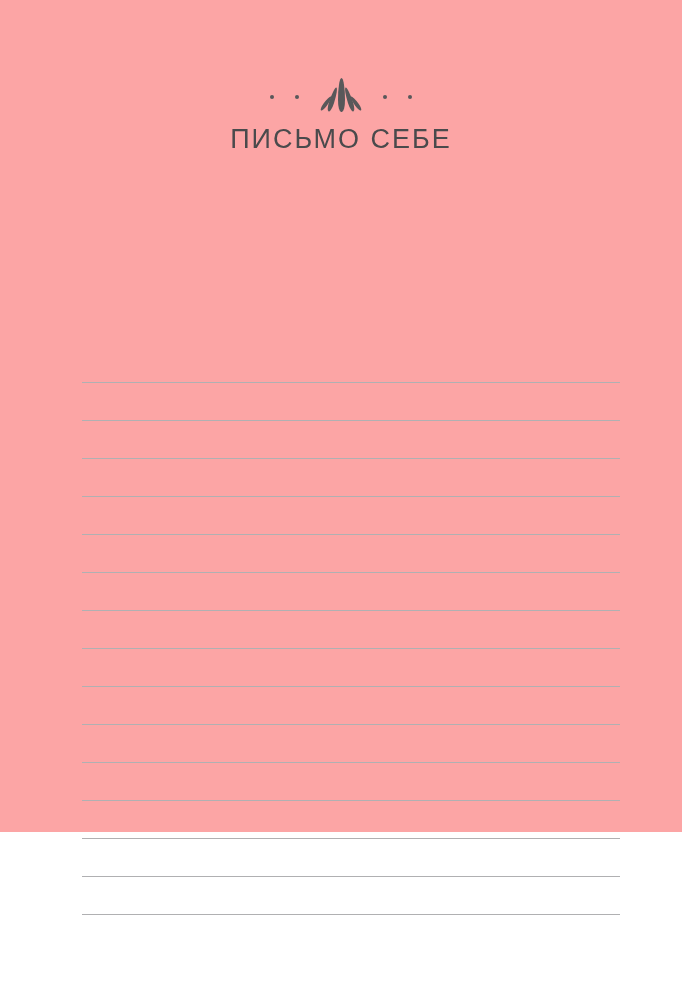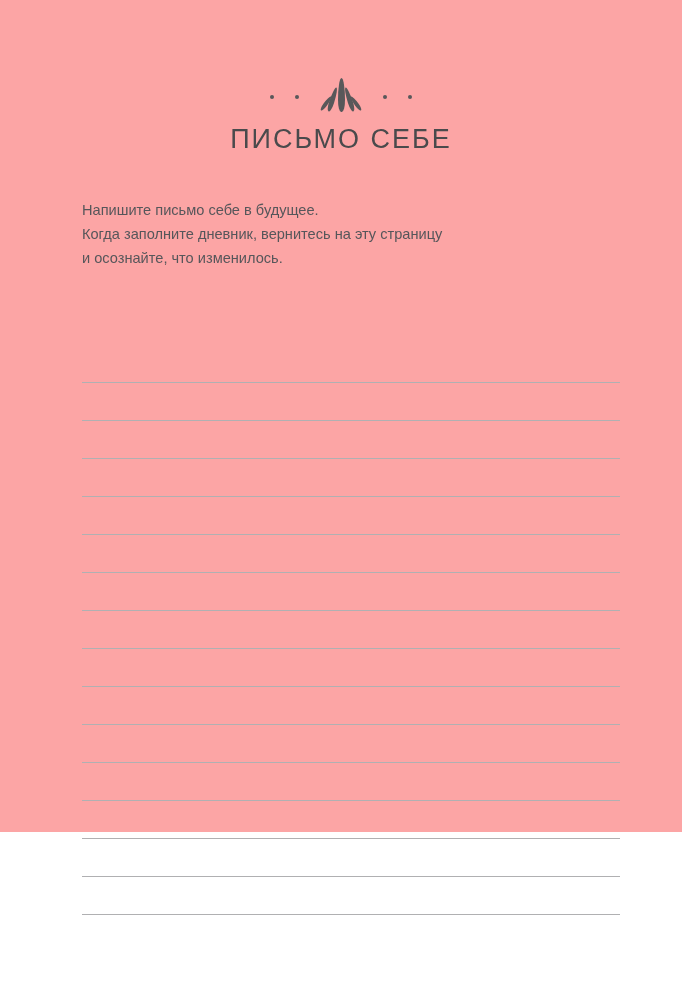--- a/index.html
+++ b/index.html
@@ -153,25 +153,20 @@
       <span class="leaf leaf-r2"></span>
     </span>
     <span class="orn-gap-b"></span>
     <span class="orn-dot"></span>
     <span class="orn-gap-a"></span>
     <span class="orn-dot"></span>
   </div>
 
   <div class="title">ПИСЬМО СЕБЕ</div>
 
-  <div class="intro">
-    <span class="intro-line">Напишите письмо себе в будущее.</span>
-    <span class="intro-line">Когда заполните дневник, вернитесь на эту страницу</span>
-    <span class="intro-line">и осознайте, что изменилось.</span>
-  </div>
 
   <div class="lines">
     <div class="rule"></div>
     <div class="rule"></div>
     <div class="rule"></div>
     <div class="rule"></div>
     <div class="rule"></div>
     <div class="rule"></div>
     <div class="rule"></div>
     <div class="rule"></div>

